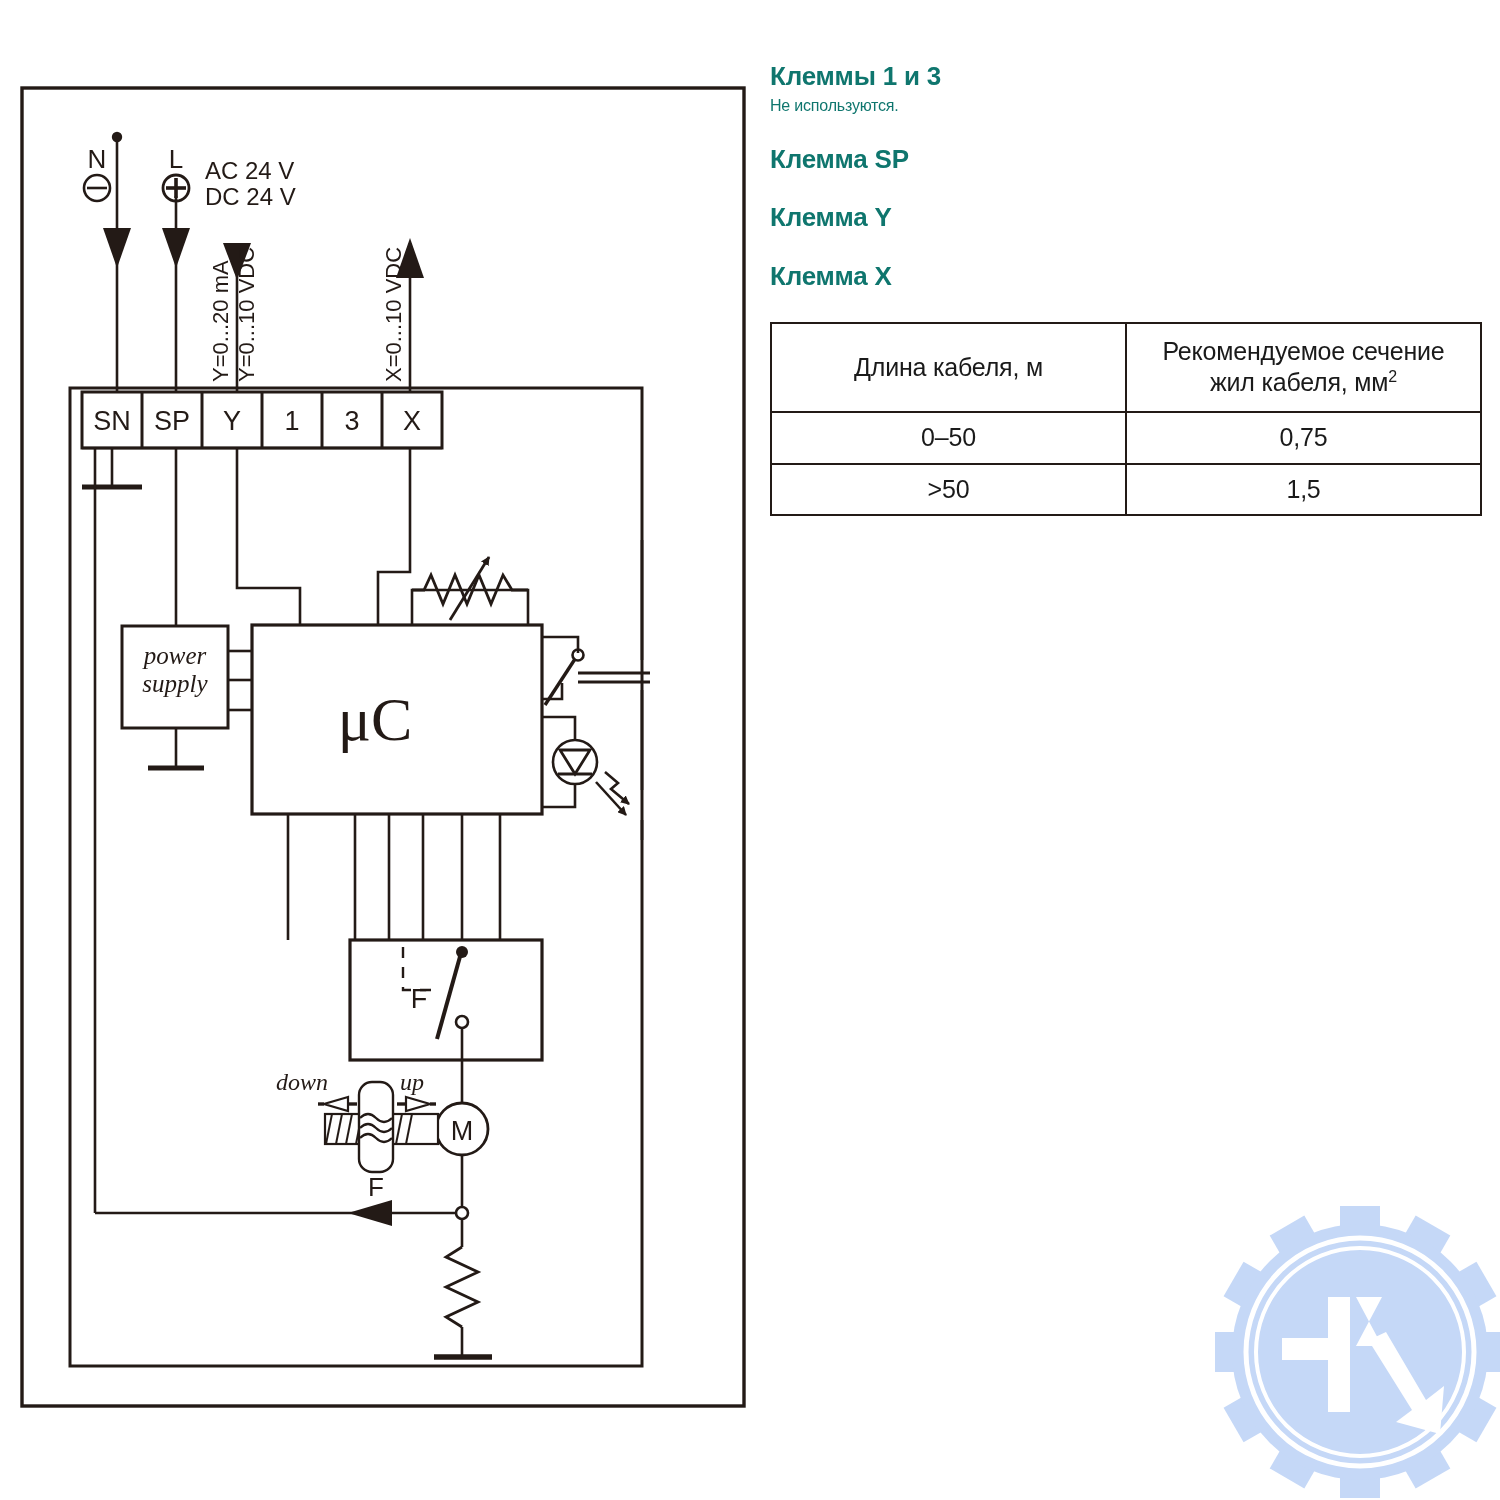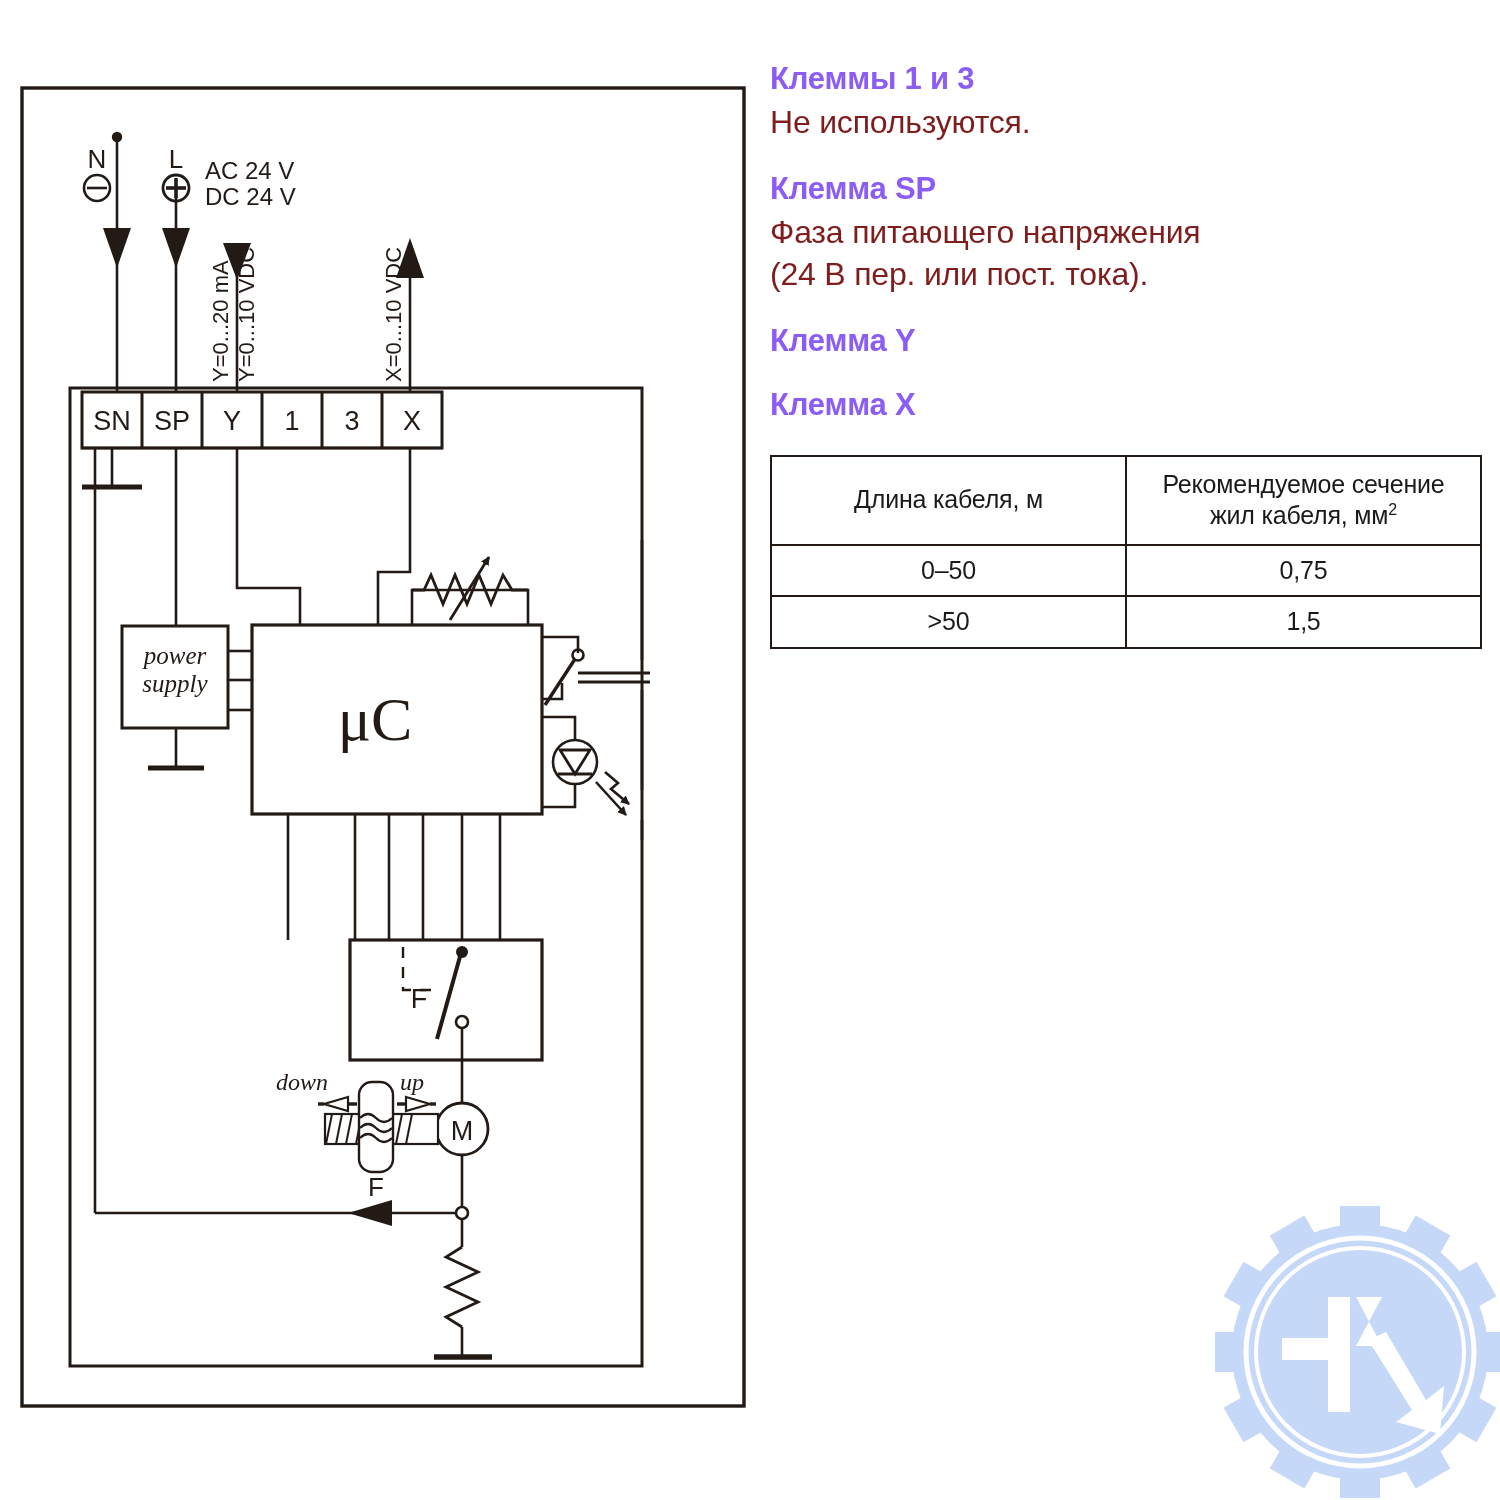--- a/index.html
+++ b/index.html
@@ -30,30 +30,30 @@
   .text-pane {
     position: absolute;
     left: 770px;
     top: 60px;
     width: 720px;
   }
   .term-block {
     margin-bottom: 26px;
   }
   .term-title {
-    font-size: 31px;
+    font-size: 26px;
     font-weight: bold;
-    color: #8b5cf6;
+    color: #0f766e;
     letter-spacing: -0.2px;
     margin: 0 0 4px 0;
     line-height: 1.24;
   }
   .term-desc {
-    font-size: 32px;
-    color: #7f1d1d;
+    font-size: 16px;
+    color: #0f766e;
     line-height: 1.30;
     margin: 0;
     letter-spacing: -0.2px;
   }
   .term-desc .ln { display: block; }
   table.cable-table {
     border-collapse: collapse;
     margin-top: 30px;
     width: 712px;
     table-layout: fixed;
@@ -290,24 +290,20 @@
 
     <div class="term-block">
       <h3 class="term-title">Клеммы 1 и 3</h3>
       <p class="term-desc">
         <span class="ln">Не используются.</span>
       </p>
     </div>
 
     <div class="term-block">
       <h3 class="term-title">Клемма SP</h3>
-      <p class="term-desc">
-        <span class="ln">Фаза питающего напряжения</span>
-        <span class="ln">(24 В пер. или пост. тока).</span>
-      </p>
     </div>
 
 
     <div class="term-block">
       <h3 class="term-title">Клемма Y</h3>
     </div>
 
     <div class="term-block">
       <h3 class="term-title">Клемма X</h3>
     </div>

